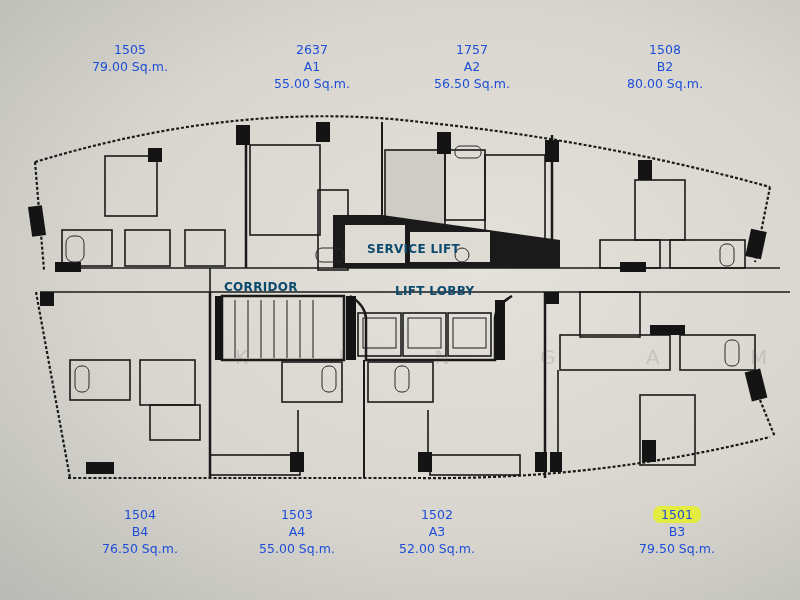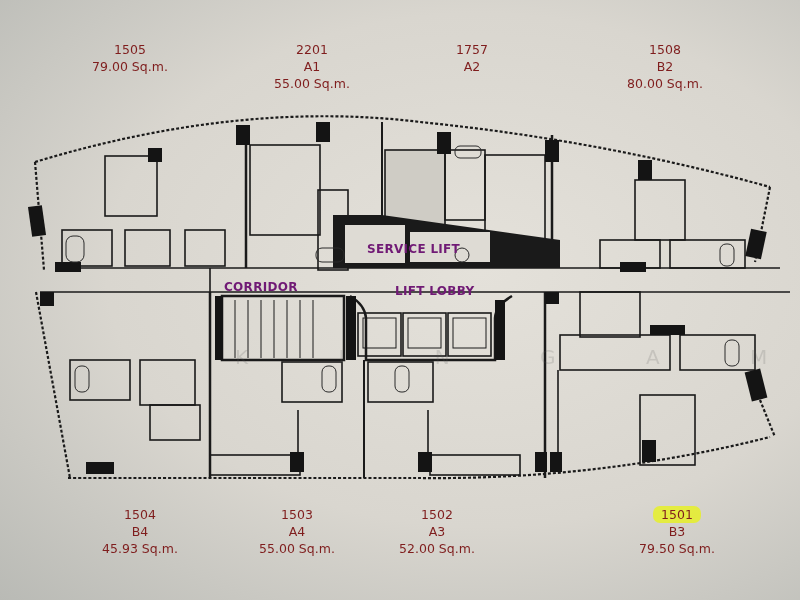--- a/index.html
+++ b/index.html
@@ -5,28 +5,28 @@
     html, body { margin: 0; padding: 0; }
     body {
       width: 800px; height: 600px; overflow: hidden; position: relative;
       background: radial-gradient(ellipse at 60% 45%, #e4e1da 0%, #d9d6cf 55%, #b9bab5 100%);
       font-family: "DejaVu Sans", sans-serif;
       color: #1c1c1c;
     }
     .plan { position: absolute; left: 0; top: 0; width: 800px; height: 600px; }
     .unit-label {
       position: absolute; text-align: center; font-size: 12.5px; line-height: 17px;
-      width: 120px; margin-left: -60px; color: #7f1d1d;
+      width: 120px; margin-left: -60px; color: #1d4ed8;
       font-family: "DejaVu Sans", sans-serif;
     }
     .unit-label div { white-space: nowrap; }
     .hl { display: inline-block; padding: 0 8px; background: rgba(230, 240, 40, 0.85); border-radius: 7px; }
     .room-text {
       position: absolute; font-size: 12px; font-weight: bold; letter-spacing: 0.3px;
-      color: #701a75; white-space: nowrap;
+      color: #0c4a6e; white-space: nowrap;
       font-family: "DejaVu Sans", sans-serif;
     }
     .watermark {
       position: absolute; font-size: 20px; letter-spacing: 42px; color: rgba(90,90,90,0.18);
       white-space: nowrap; font-family: "DejaVu Sans", sans-serif;
     }
   </style>
 </head>
 <body>
 
@@ -156,38 +156,39 @@
 
 <div class="room-text" style="left:367px; top:242px;">SERVICE LIFT</div>
 <div class="room-text" style="left:224px; top:280px;">CORRIDOR</div>
 <div class="room-text" style="left:395px; top:284px;">LIFT LOBBY</div>
 
 <div class="unit-label" style="left:130px; top:41px;">
   <div>1505</div>
   <div>79.00 Sq.m.</div>
 </div>
 <div class="unit-label" style="left:312px; top:41px;">
-  <div>2201</div>
+  <div>2637</div>
   <div>A1</div>
   <div>55.00 Sq.m.</div>
 </div>
 <div class="unit-label" style="left:472px; top:41px;">
   <div>1757</div>
   <div>A2</div>
+  <div>56.50 Sq.m.</div>
 </div>
 <div class="unit-label" style="left:665px; top:41px;">
   <div>1508</div>
   <div>B2</div>
   <div>80.00 Sq.m.</div>
 </div>
 
 <div class="unit-label" style="left:140px; top:506px;">
   <div>1504</div>
   <div>B4</div>
-  <div>45.93 Sq.m.</div>
+  <div>76.50 Sq.m.</div>
 </div>
 <div class="unit-label" style="left:297px; top:506px;">
   <div>1503</div>
   <div>A4</div>
   <div>55.00 Sq.m.</div>
 </div>
 <div class="unit-label" style="left:437px; top:506px;">
   <div>1502</div>
   <div>A3</div>
   <div>52.00 Sq.m.</div>

